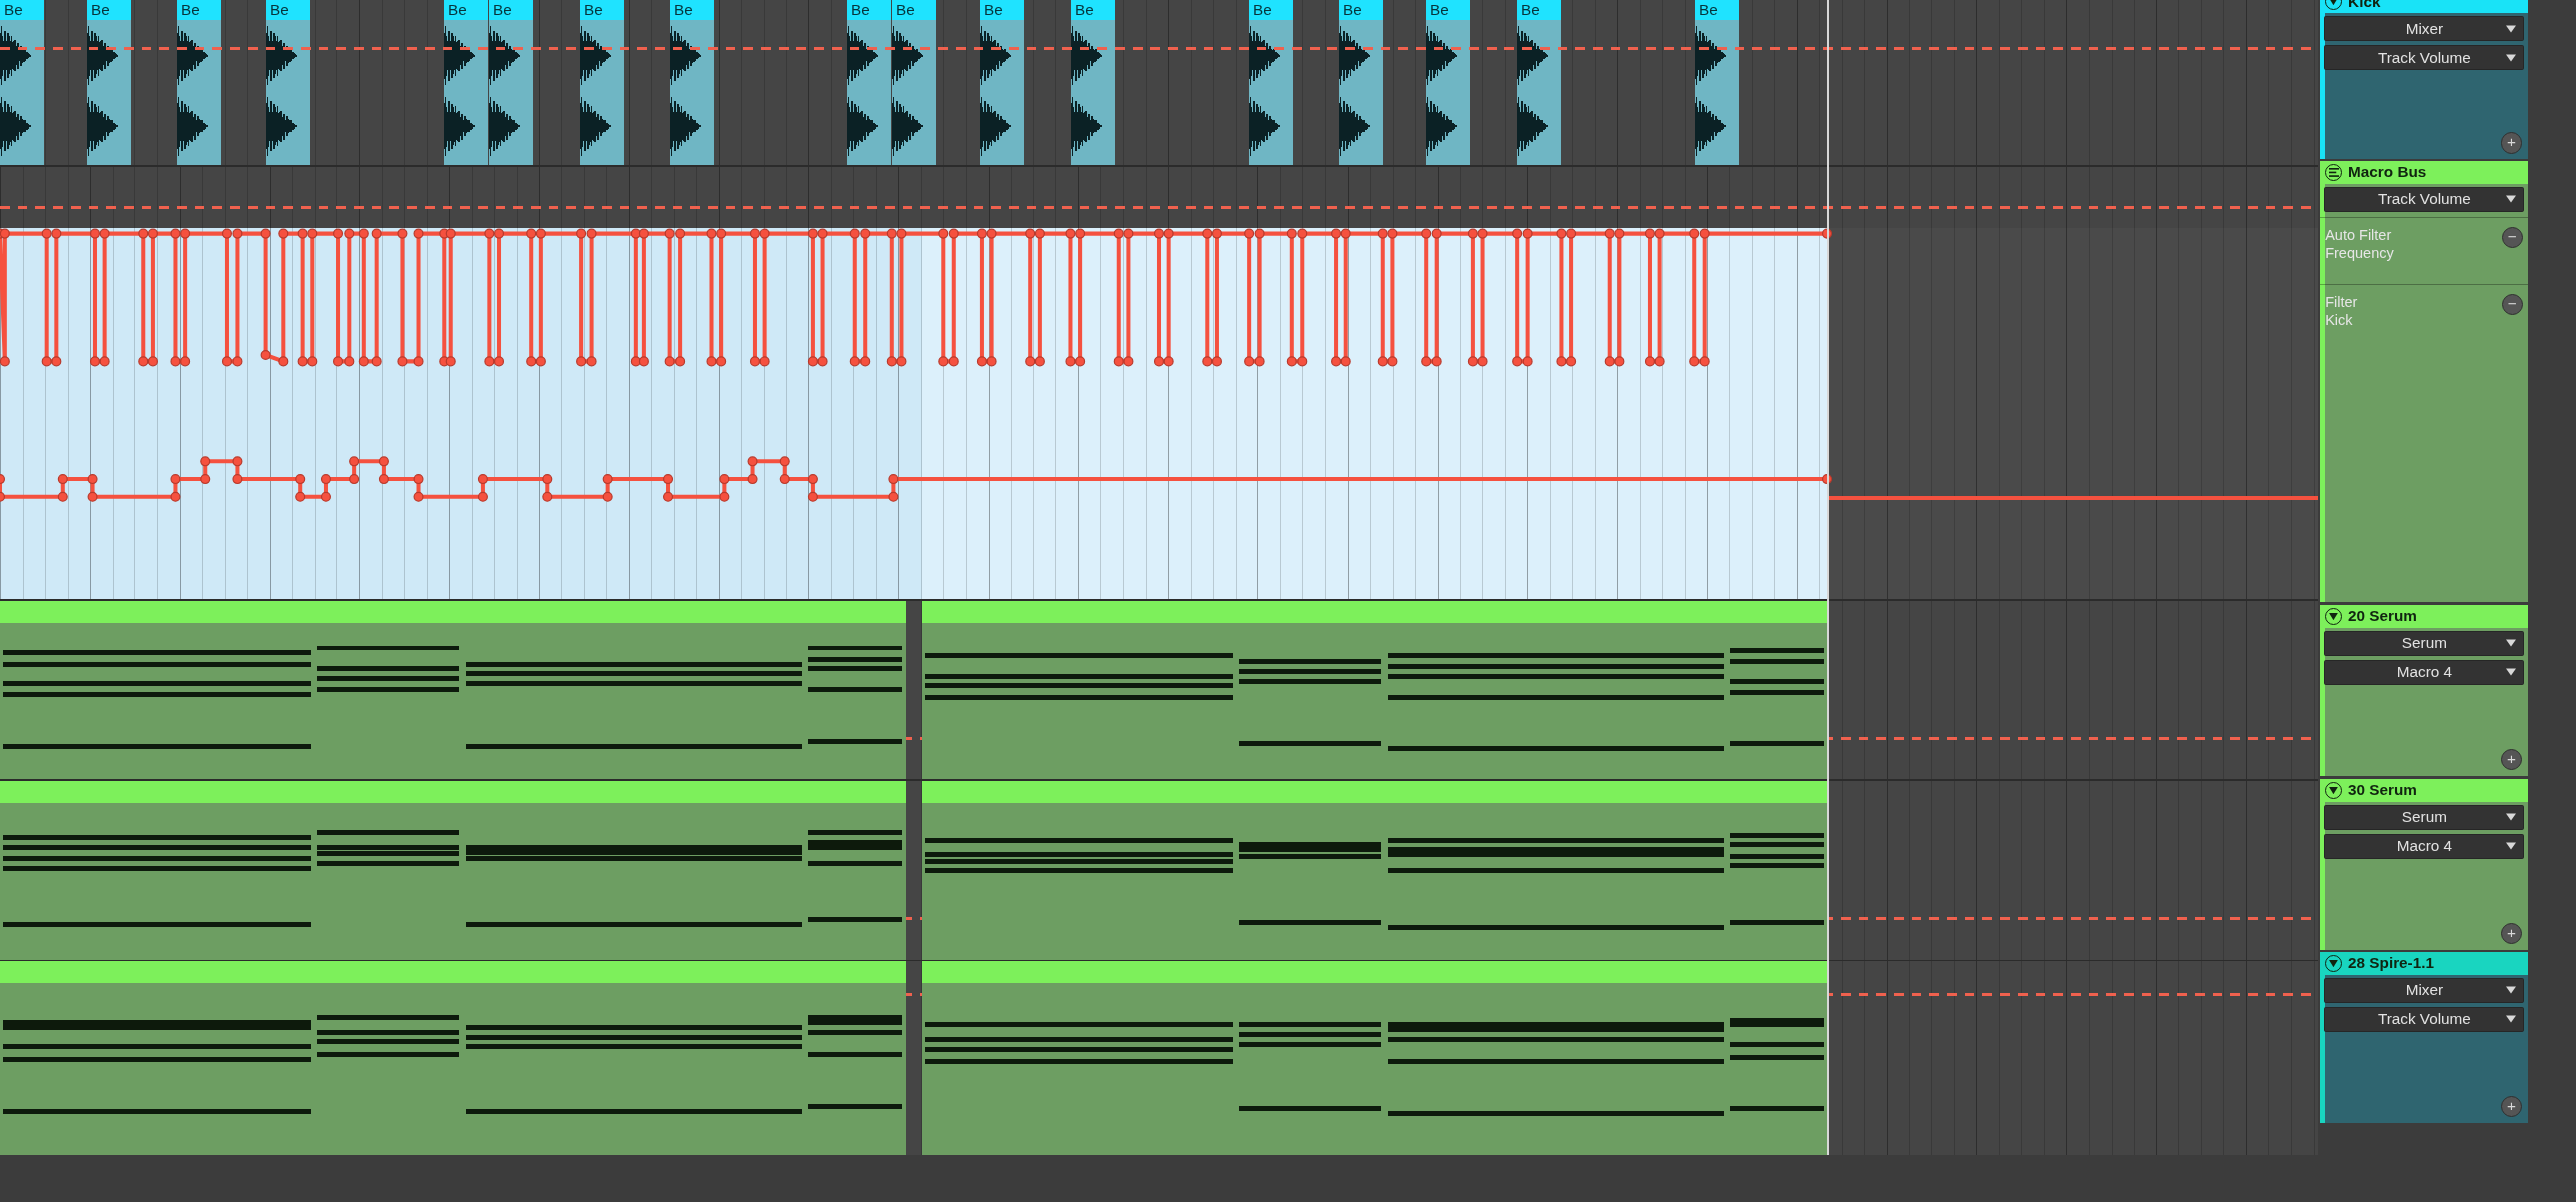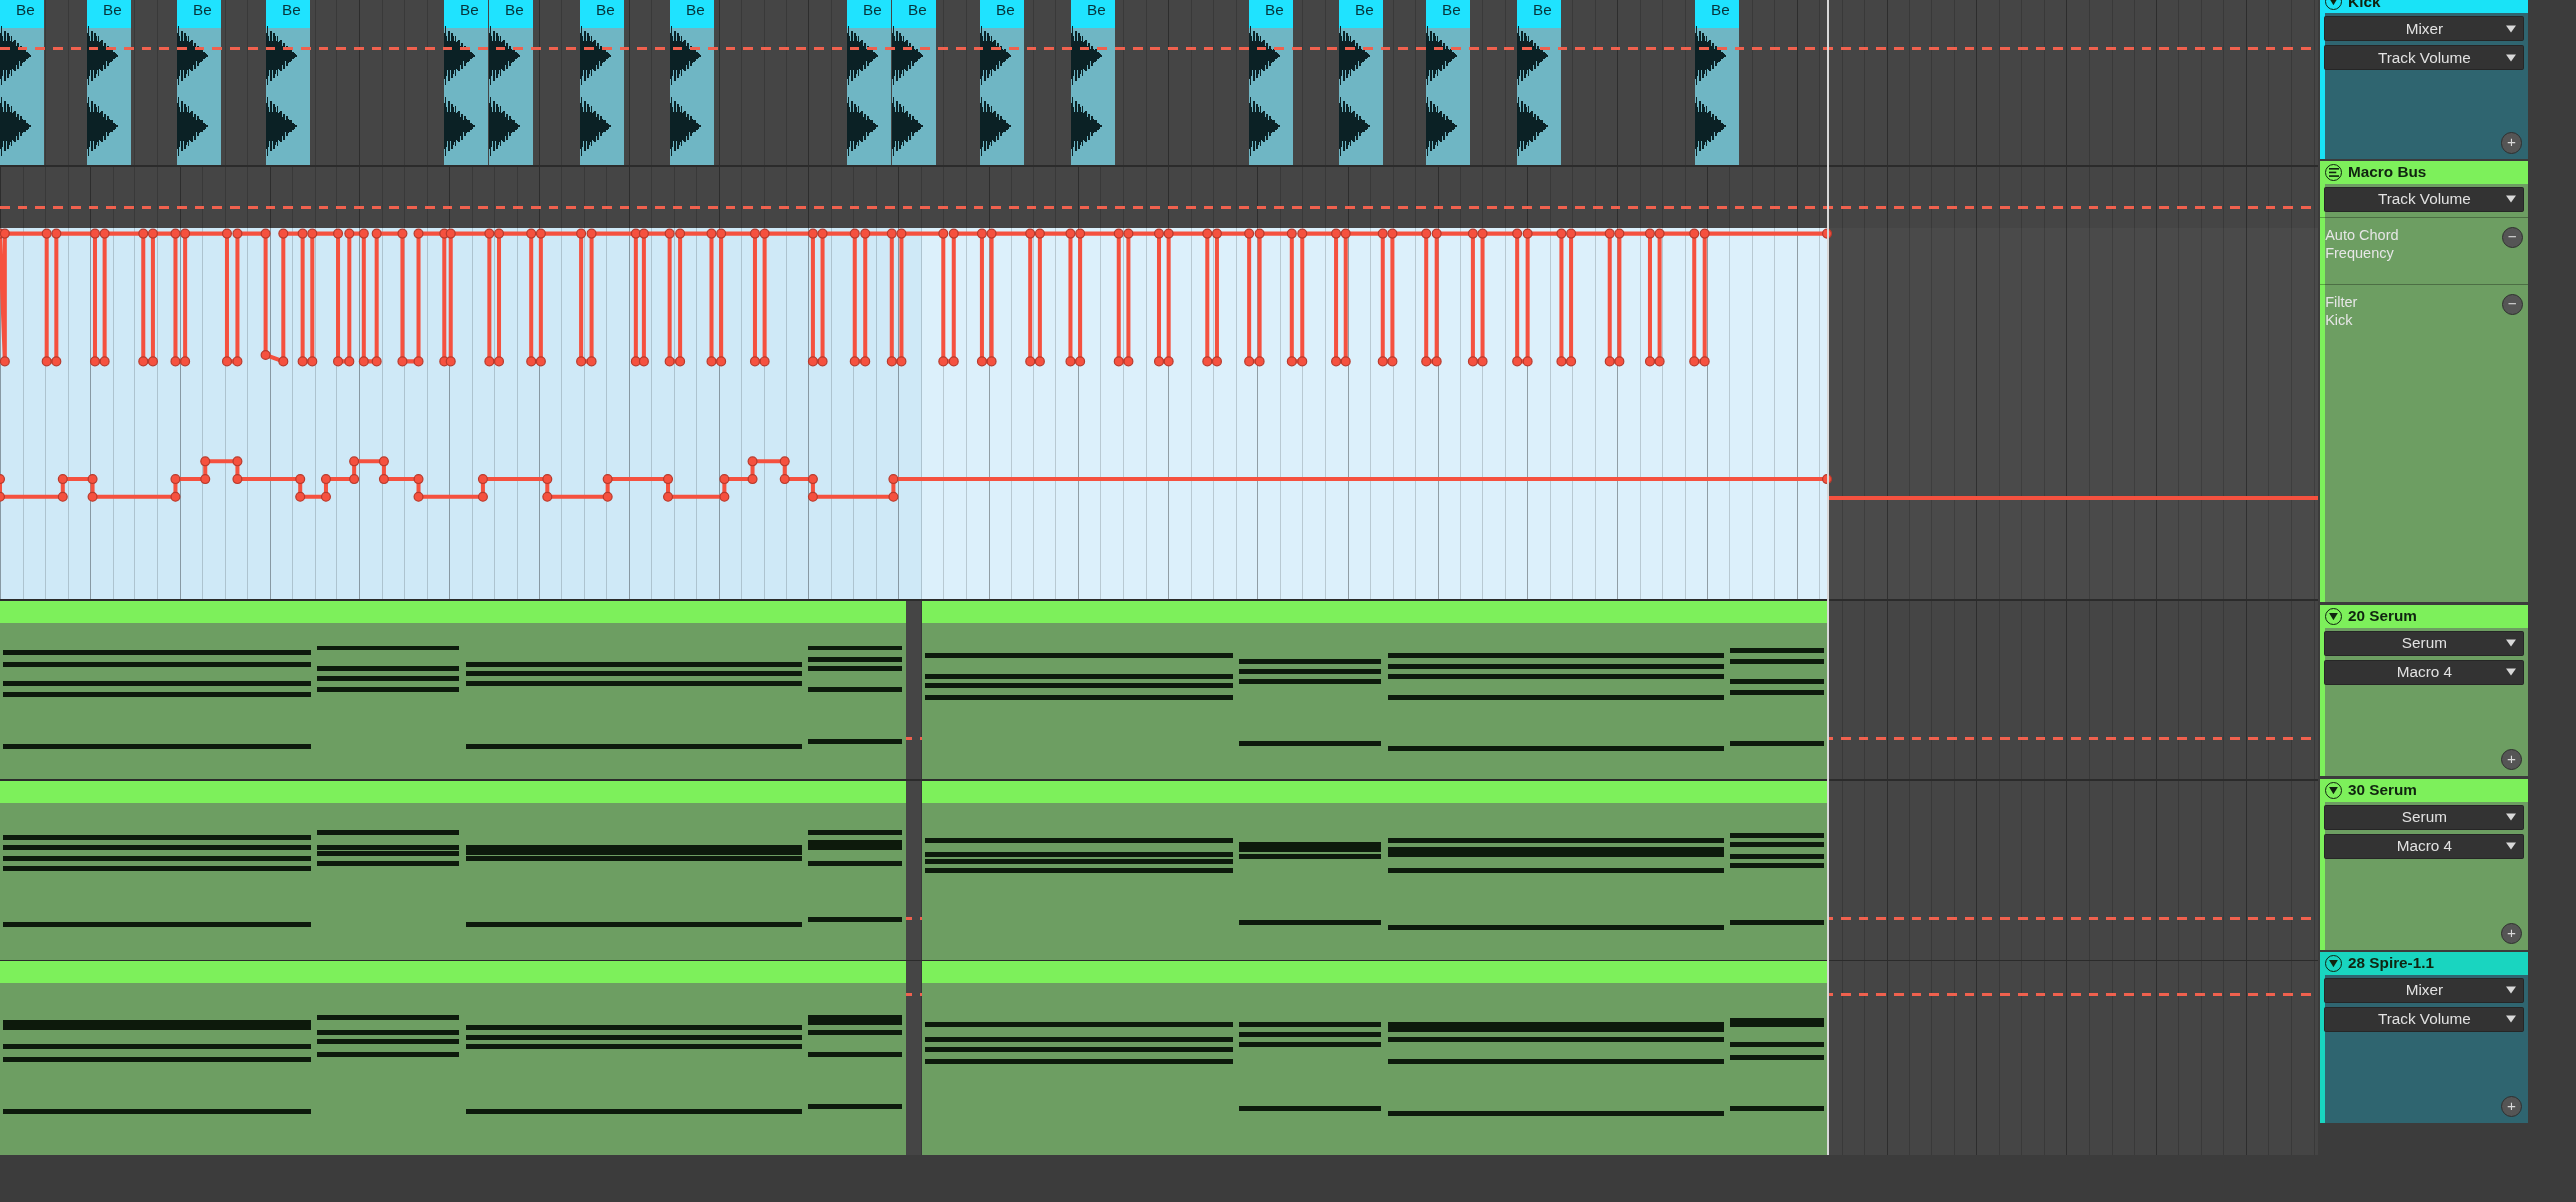--- a/index.html
+++ b/index.html
@@ -13,22 +13,22 @@
 
   .gridlayer{position:absolute;left:0;top:0;width:2318px;height:100%;pointer-events:none;}
   .gl{position:absolute;top:0;bottom:0;width:0.8px;background:rgba(0,0,0,.16);}
   .gl.bar{background:rgba(0,0,0,.34);}
 
   .lane-sep{position:absolute;left:0;width:2318px;height:1.6px;background:#2b2b2b;}
 
   
   #kickLane{top:0;height:167px;background:#454545;}
   .audioclip{position:absolute;top:0;height:167px;background:#6fb6c4;overflow:hidden;}
-  .audioclip .ctitle{position:absolute;left:0;top:0;right:0;height:28px;background:#1fe3ff;
-      color:#06343c;font-size:15.3px;line-height:20px;padding-left:16px;overflow:hidden;white-space:nowrap;}
+  .audioclip .ctitle{position:absolute;left:0;top:0;right:0;height:20px;background:#1fe3ff;
+      color:#06343c;font-size:15.3px;line-height:20px;padding-left:4px;overflow:hidden;white-space:nowrap;}
   .audioclip .wave{position:absolute;left:0;right:0;top:20px;bottom:0;}
   .audioclip .wave i{position:absolute;background:#0b2125;display:block;}
 
   
   .autolane{background:#4a4a4a;}
   .autolane .sel{position:absolute;top:0;bottom:0;background:#cfe9f7;}
   .autolane .sel.alt{background:#dcf0fb;}
   .autoline{position:absolute;left:0;top:0;width:2318px;height:100%;overflow:visible;}
 
   
@@ -2488,21 +2488,21 @@
           <span>Macro Bus</span>
         </div>
         <div class="fill">
           <div class="chooser">
             <span class="cv">Track Volume</span>
             <span class="car"></span>
           </div>
         </div>
         <div class="psep" style="top:56px"></div>
         <div class="param" style="position:absolute;left:0;right:0;top:60px">
-          <div>Auto Chord</div>
+          <div>Auto Filter</div>
           <div>Frequency</div>
           <span class="minus">−</span>
         </div>
         <div class="psep" style="top:123px"></div>
         <div class="param" style="position:absolute;left:0;right:0;top:127px">
           <div>Filter</div>
           <div>Kick</div>
           <span class="minus">−</span>
         </div>
       </div>

